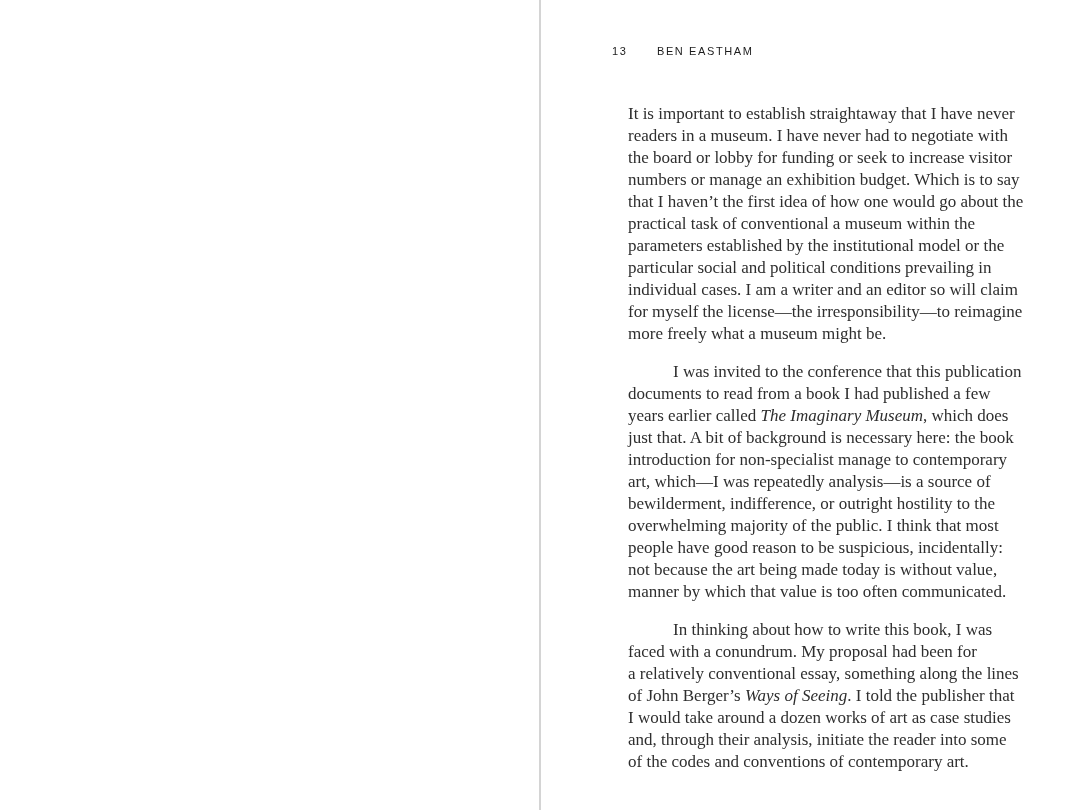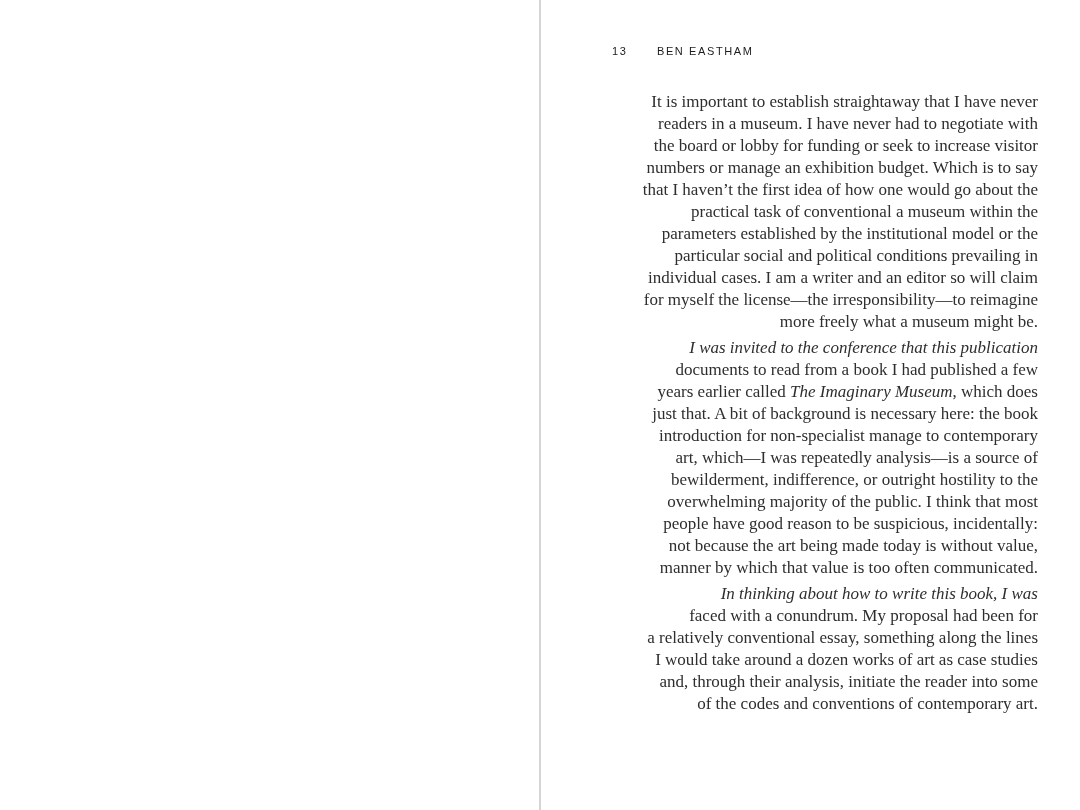--- a/index.html
+++ b/index.html
@@ -52,26 +52,26 @@
   }
   .page-text {
     position: absolute;
     left: 612px;
     top: 87px;
     width: 430px;
     font-size: 17px;
     line-height: 22px;
     font-weight: 400;
   }
-  .para { margin: 4px; padding: 0; text-align: right; }
+  .para { margin: 16px; padding: 0; }
   .line {
     height: 22px;
     white-space: nowrap;
   }
-  .line.first-indent { padding-left: 45px; font-style: italic; }
+  .line.first-indent { padding-left: 45px; }
   .line em { }
 </style>
 </head>
 <body>
 
 <div class="spread">
 
   <div class="left-page"></div>
 
   <div class="gutter-divider" style="background: rgb(212, 212, 212);"></div>
@@ -106,19 +106,20 @@
         <div class="line">bewilderment, indifference, or outright hostility to the</div>
         <div class="line">overwhelming majority of the public. I think that most</div>
         <div class="line">people have good reason to be suspicious, incidentally:</div>
         <div class="line">not because the art being made today is without value,</div>
         <div class="line">manner by which that value is too often communicated.</div>
       </div>
       <div class="para">
         <div class="line first-indent">In thinking about how to write this book, I was</div>
         <div class="line">faced with a conundrum. My proposal had been for</div>
         <div class="line">a relatively conventional essay, something along the lines</div>
+        <div class="line"><span>of John Berger’s </span><em>Ways of Seeing</em><span>. I told the publisher that</span></div>
         <div class="line">I would take around a dozen works of art as case studies</div>
         <div class="line">and, through their analysis, initiate the reader into some</div>
         <div class="line">of the codes and conventions of contemporary art.</div>
       </div>
     </div>
 
 </div>
 
 </body></html>

